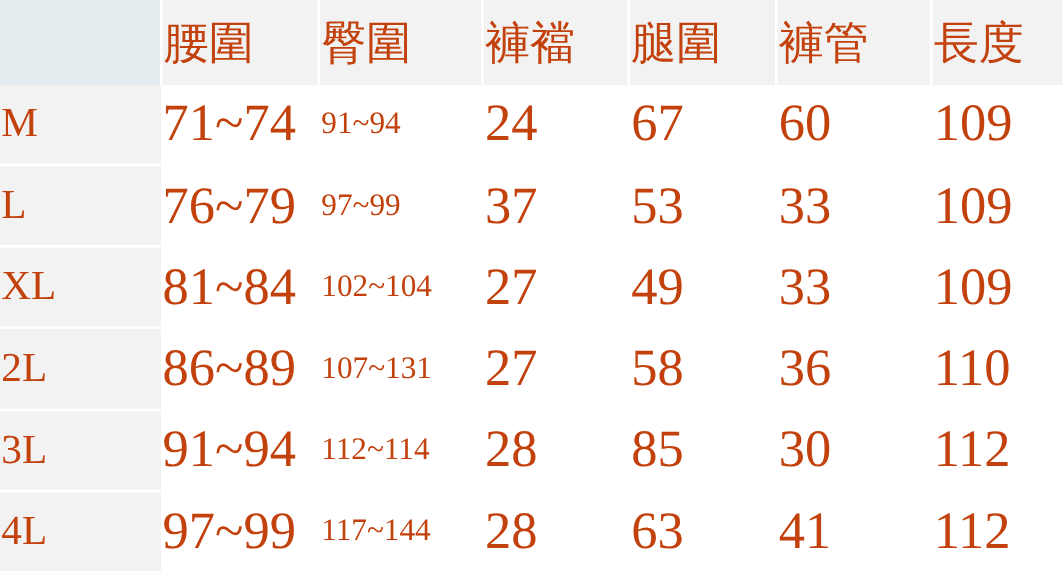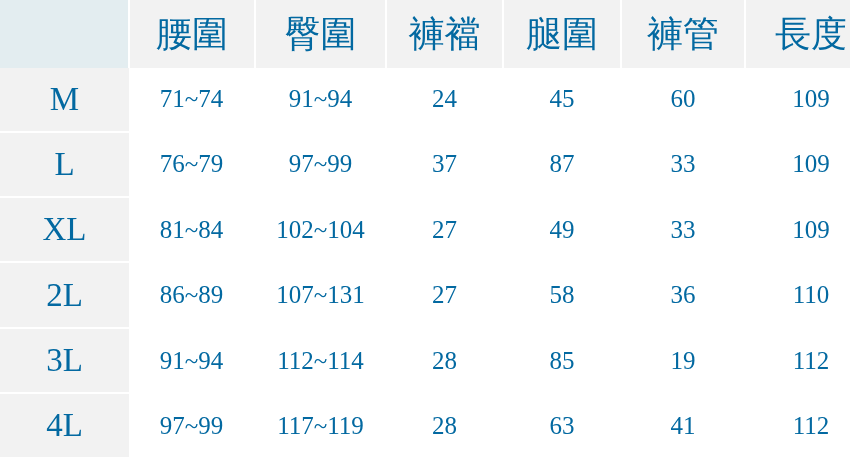--- a/index.html
+++ b/index.html
@@ -14,23 +14,23 @@
     overflow: hidden;
   }
   .size-table {
     border-collapse: collapse;
     width: 850px;
     height: 457px;
     table-layout: fixed;
   }
   .size-table th,
   .size-table td {
-    text-align: center;
+    text-align: left;
     vertical-align: middle;
-    color: #0369a1;
+    color: #c2410c;
     font-weight: normal;
     border: 0;
   }
   
   .size-table th + th,
   .size-table td + td {
     border-left: 2px solid #ffffff;
   }
   .size-table tr + tr th,
   .size-table tr + tr td {
@@ -44,21 +44,21 @@
     background: #f2f2f2;
     font-size: 36px;
     height: 66px;
   }
   .size-cell {
     background: #f2f2f2;
     font-size: 33px;
   }
   .data-cell {
     background: #ffffff;
-    font-size: 25px;
+    font-size: 42px;
   }
   .data-cell.narrow {
     font-size: 25px;
   }
   .col-waist   { width: 122px; }
   .col-hip     { width: 127px; }
   .col-rise    { width: 113px; font-family: Liberation Serif, serif; }
   .col-thigh   { width: 114px; font-family: Liberation Mono, monospace; }
   .col-leg     { width: 120px; }
   .col-length  { width: 128px; }
@@ -77,30 +77,30 @@
       <th class="head-cell col-leg">褲管</th>
       <th class="head-cell col-length">長度</th>
     </tr>
   </thead>
   <tbody>
     <tr>
       <th class="size-cell">M</th>
       <td class="data-cell">71~74</td>
       <td class="data-cell narrow">91~94</td>
       <td class="data-cell">24</td>
-      <td class="data-cell">45</td>
+      <td class="data-cell">67</td>
       <td class="data-cell">60</td>
       <td class="data-cell">109</td>
     </tr>
     <tr>
       <th class="size-cell">L</th>
       <td class="data-cell">76~79</td>
       <td class="data-cell narrow">97~99</td>
       <td class="data-cell">37</td>
-      <td class="data-cell">87</td>
+      <td class="data-cell">53</td>
       <td class="data-cell">33</td>
       <td class="data-cell">109</td>
     </tr>
     <tr>
       <th class="size-cell">XL</th>
       <td class="data-cell">81~84</td>
       <td class="data-cell narrow">102~104</td>
       <td class="data-cell">27</td>
       <td class="data-cell">49</td>
       <td class="data-cell">33</td>
@@ -114,26 +114,26 @@
       <td class="data-cell">58</td>
       <td class="data-cell">36</td>
       <td class="data-cell">110</td>
     </tr>
     <tr>
       <th class="size-cell">3L</th>
       <td class="data-cell">91~94</td>
       <td class="data-cell narrow">112~114</td>
       <td class="data-cell">28</td>
       <td class="data-cell">85</td>
-      <td class="data-cell">19</td>
+      <td class="data-cell">30</td>
       <td class="data-cell">112</td>
     </tr>
     <tr>
       <th class="size-cell">4L</th>
       <td class="data-cell">97~99</td>
-      <td class="data-cell narrow">117~119</td>
+      <td class="data-cell narrow">117~144</td>
       <td class="data-cell">28</td>
       <td class="data-cell">63</td>
       <td class="data-cell">41</td>
       <td class="data-cell">112</td>
     </tr>
   </tbody>
 </table>
 
 </body></html>

